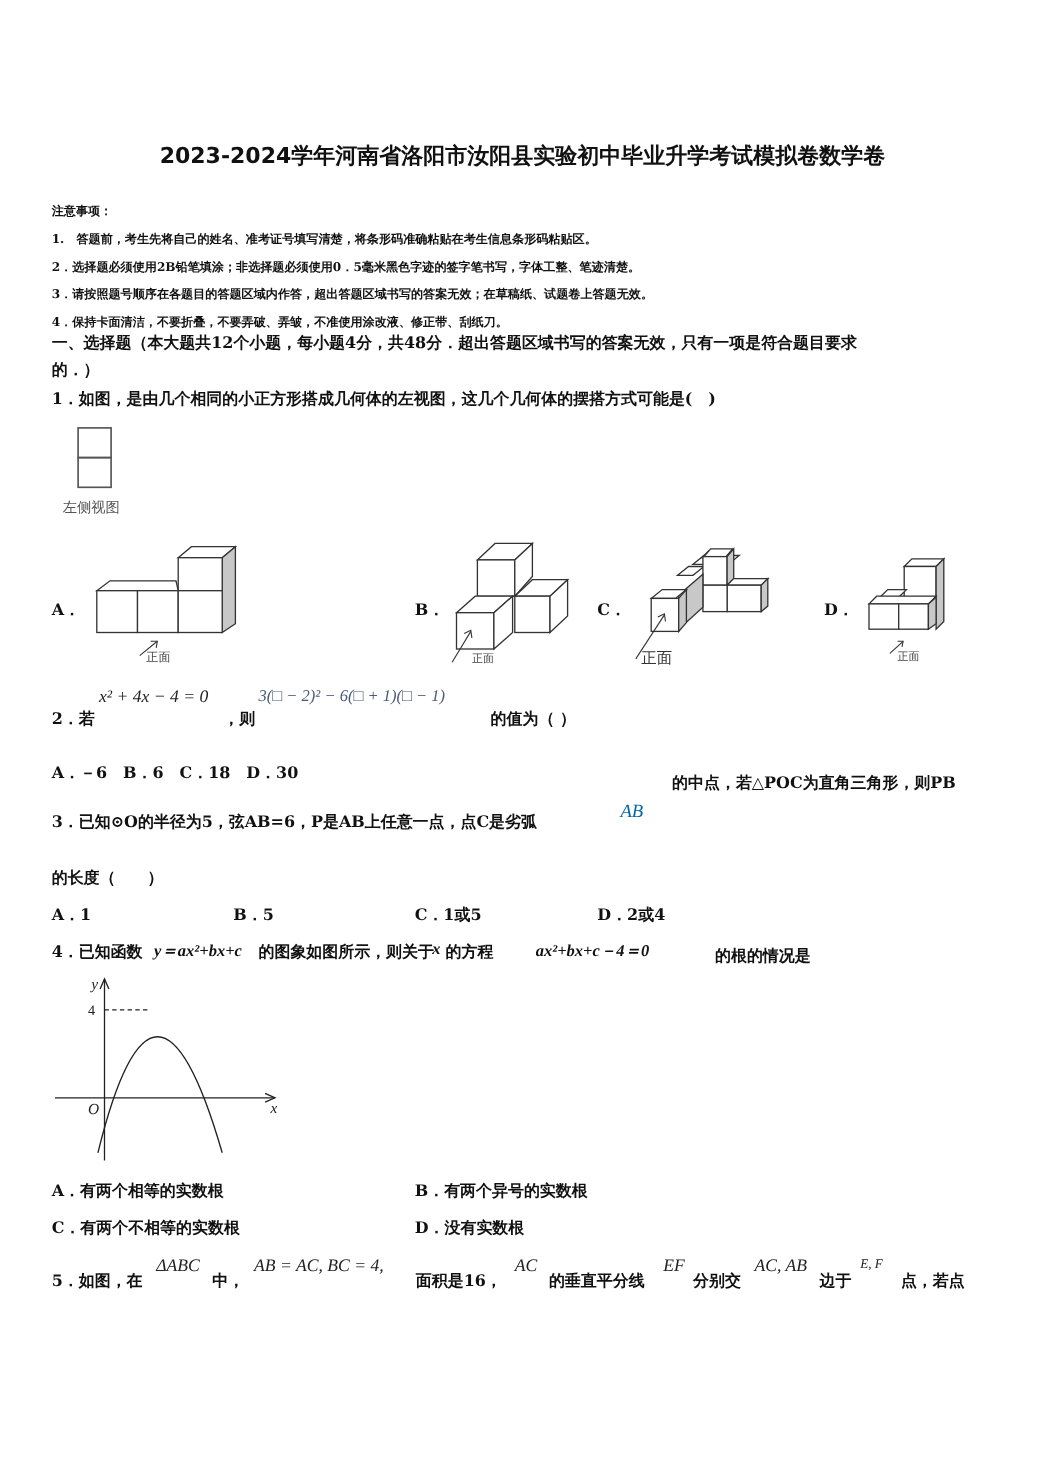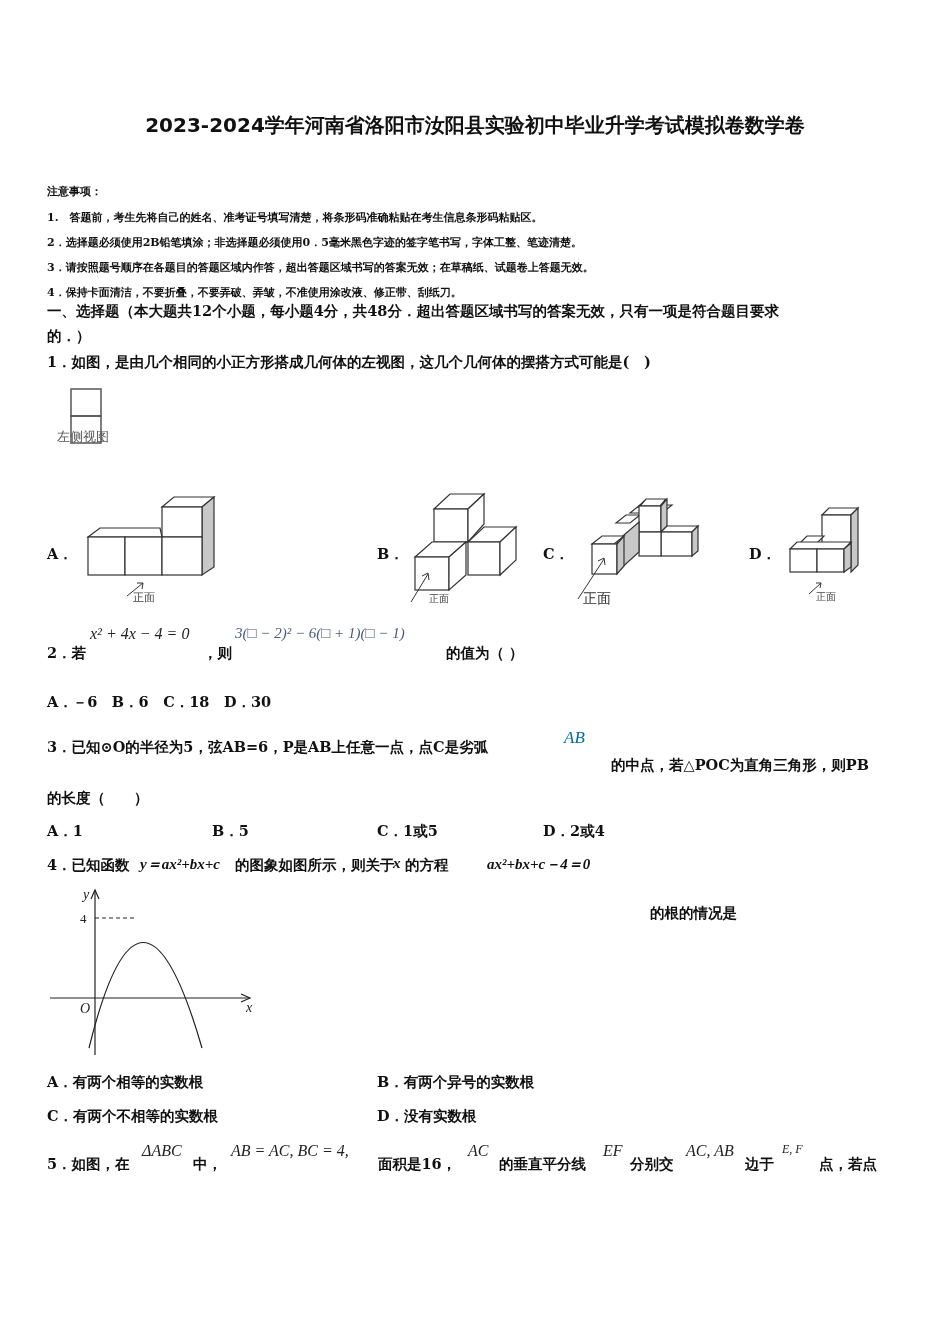--- a/index.html
+++ b/index.html
@@ -1,19 +1,19 @@
 <!DOCTYPE html>
 <html><head>
 <meta charset="utf-8">
 <style>
   html, body { margin: 0; padding: 0; background: #ffffff; }
   body { width: 950px; height: 1344px; position: relative; overflow: hidden;
          font-family: "DejaVu Serif", "Liberation Serif", serif; color: #111; }
   .abs { position: absolute; white-space: nowrap; }
-  .title { left: 0; width: 950px; top: 112px; text-align: center;
+  .title { left: 0; width: 950px; top: 128px; text-align: center;
            font-family: "DejaVu Sans", "Liberation Sans", sans-serif;
            font-weight: bold; font-size: 20px; letter-spacing: 0px; }
   .line { font-size: 14.5px; font-weight: bold; }
   .notice { font-size: 11px; font-weight: bold; margin-top: 32px; }
   .math { font-family: "Liberation Serif", "DejaVu Serif", serif; font-style: italic; font-weight: normal; color: #222; }
   .mathc { font-family: "Liberation Serif", "DejaVu Serif", serif; font-style: italic; font-weight: normal; color: #4a5a7a; }
   .opt { font-size: 14.5px; font-weight: bold; }
   .caption { font-family: "DejaVu Sans", "Liberation Sans", sans-serif; font-size: 11px; color: #444; }
   svg { position: absolute; overflow: visible; }
 </style>
@@ -30,21 +30,21 @@
 
 <div class="abs line" style="left:47px; top:302px;">一、选择题（本大题共12个小题，每小题4分，共48分．超出答题区域书写的答案无效，只有一项是符合题目要求</div>
 <div class="abs line" style="left:47px; top:327px;">的．）</div>
 
 <div class="abs line" style="left:47px; top:353px;">1．如图，是由几个相同的小正方形搭成几何体的左视图，这几个几何体的摆搭方式可能是(　)</div>
 
 <svg style="left:70px; top:388px;" width="40" height="60">
   <rect x="1" y="1" width="30" height="27" fill="none" stroke="#555" stroke-width="1.5"></rect>
   <rect x="1" y="28" width="30" height="27" fill="none" stroke="#555" stroke-width="1.5"></rect>
 </svg>
-<div class="abs caption" style="left:57px; top:428px; font-size:13px; color:#555;text-align:center;">左侧视图</div>
+<div class="abs caption" style="left:57px; top:452px; font-size:13px; color:#555;text-align:center;">左侧视图</div>
 
 <div class="abs opt" style="left:47px; top:545px;">A．</div>
 <svg style="left:86px; top:495px;" width="130" height="82">
   <g fill="#fff" stroke="#333" stroke-width="1.2">
     <polygon points="76,12 88,2 128,2 116,12"></polygon>
     <polygon points="116,12 128,2 128,72 116,80" fill="#c8c8c8"></polygon>
     <rect x="76" y="12" width="40" height="30"></rect>
     <polygon points="2,42 14,33 74,33 76,42"></polygon>
     <rect x="2" y="42" width="37" height="38"></rect>
     <rect x="39" y="42" width="37" height="38"></rect>
@@ -123,34 +123,34 @@
 
 <div class="abs line" style="left:47px; top:644px;">2．若</div>
 <div class="abs math" style="left:90px; top:625px; font-size:16px;">x² + 4x − 4 = 0</div>
 <div class="abs line" style="left:203px; top:644px;">，则</div>
 <div class="abs mathc" style="left:235px; top:625px; font-size:15px;">3(□ − 2)² − 6(□ + 1)(□ − 1)</div>
 <div class="abs line" style="left:446px; top:644px;">的值为（ ）</div>
 <div class="abs opt" style="left:47px; top:693px;">A．－6　B．6　C．18　D．30</div>
 
 <div class="abs line" style="left:47px; top:738px;">3．已知⊙O的半径为5，弦AB=6，P是AB上任意一点，点C是劣弧</div>
 <div class="abs math" style="left:564px; top:728px; font-size:17px; color:#0369a1;">AB</div>
-<div class="abs line" style="left:591px; top:756px;padding-left:20px;">的中点，若△POC为直角三角形，则PB</div>
+<div class="abs line" style="left:591px; top:702px;padding-left:20px;">的中点，若△POC为直角三角形，则PB</div>
 <div class="abs line" style="left:47px; top:789px;">的长度（　　）</div>
 <div class="abs opt" style="left:47px; top:822px;">A．1</div>
 <div class="abs opt" style="left:212px; top:822px;">B．5</div>
 <div class="abs opt" style="left:377px; top:822px;">C．1或5</div>
 <div class="abs opt" style="left:543px; top:822px;">D．2或4</div>
 
 <div class="abs line" style="left:47px; top:856px;">4．已知函数</div>
 <div class="abs line math" style="left:140px; top:855px; font-size:15px; font-weight:bold; color:#111;">y＝ax²+bx+c</div>
 <div class="abs line" style="left:235px; top:856px;">的图象如图所示，则关于</div>
 <div class="abs line math" style="left:393px; top:855px; font-size:15px; font-weight:bold; color:#111;">x</div>
 <div class="abs line" style="left:405px; top:856px;">的方程</div>
 <div class="abs line math" style="left:487px; top:855px; font-size:15px; font-weight:bold; color:#111;">ax²+bx+c－4＝0</div>
-<div class="abs line" style="left:606px; top:904px;padding-left:44px;">的根的情况是</div>
+<div class="abs line" style="left:606px; top:860px;padding-left:44px;">的根的情况是</div>
 
 <svg style="left:45px; top:885px;" width="220" height="172">
   <g stroke="#222" stroke-width="1.2" fill="none">
     <line x1="5" y1="113" x2="205" y2="113"></line>
     <polyline points="196,109 205,113 196,117"></polyline>
     <line x1="50" y1="170" x2="50" y2="5"></line>
     <polyline points="46,14 50,5 54,14"></polyline>
     <line x1="50" y1="33" x2="92" y2="33" stroke-dasharray="4,3"></line>
     <path d="M 44,163 Q 96,-48 157,163"></path>
   </g>

